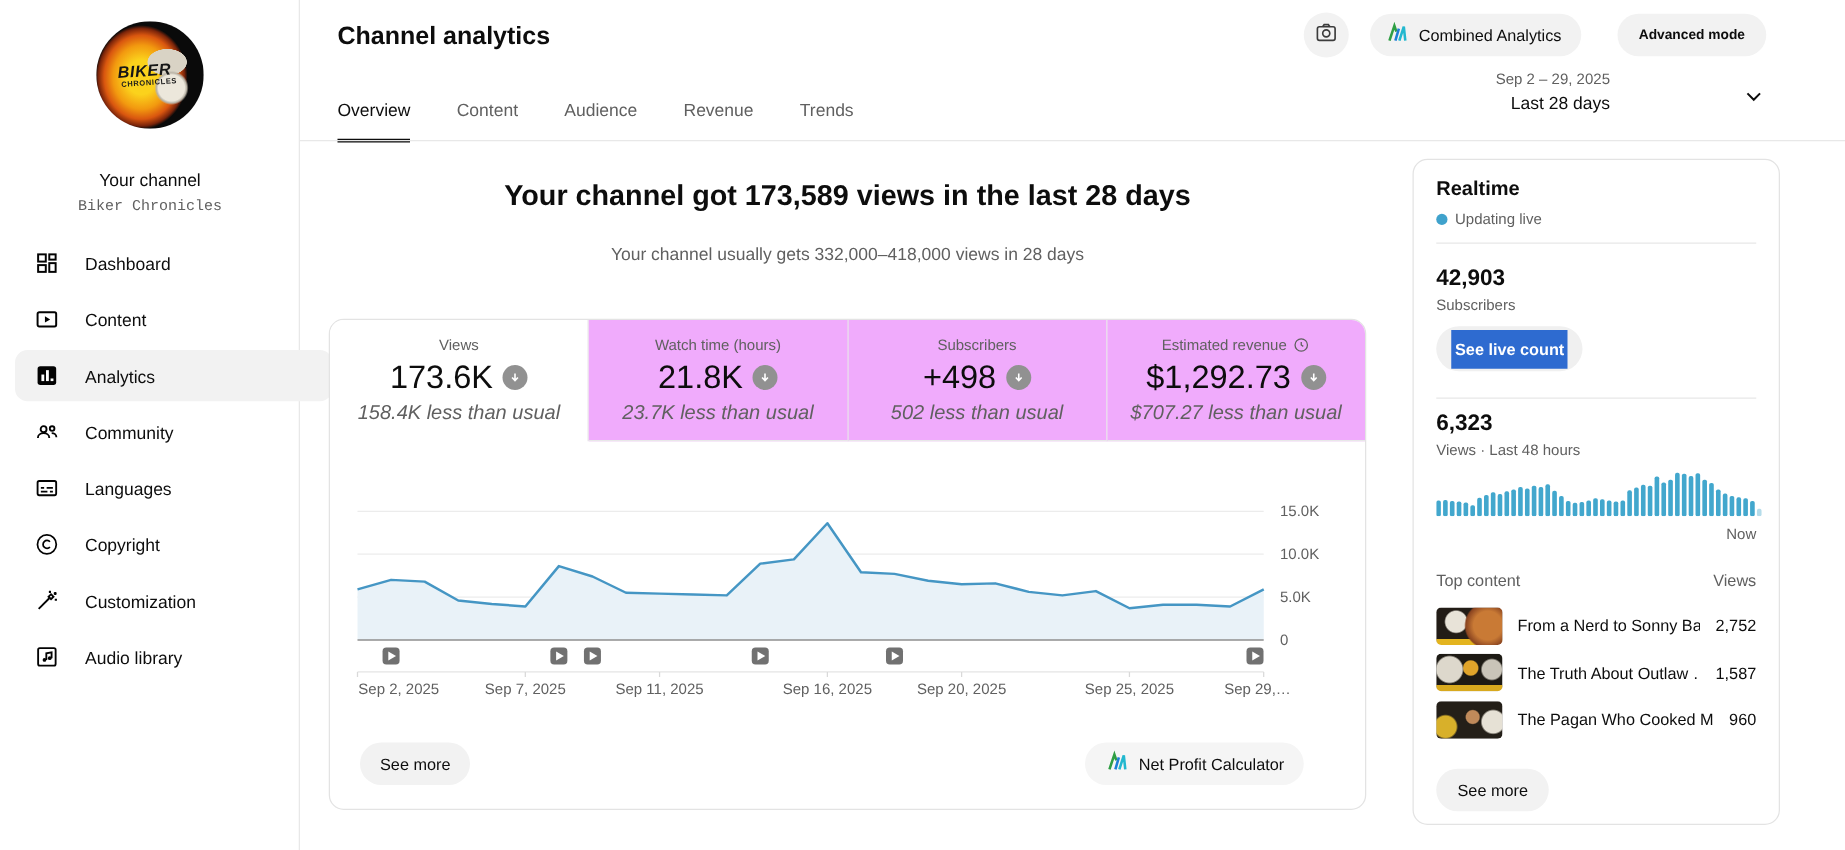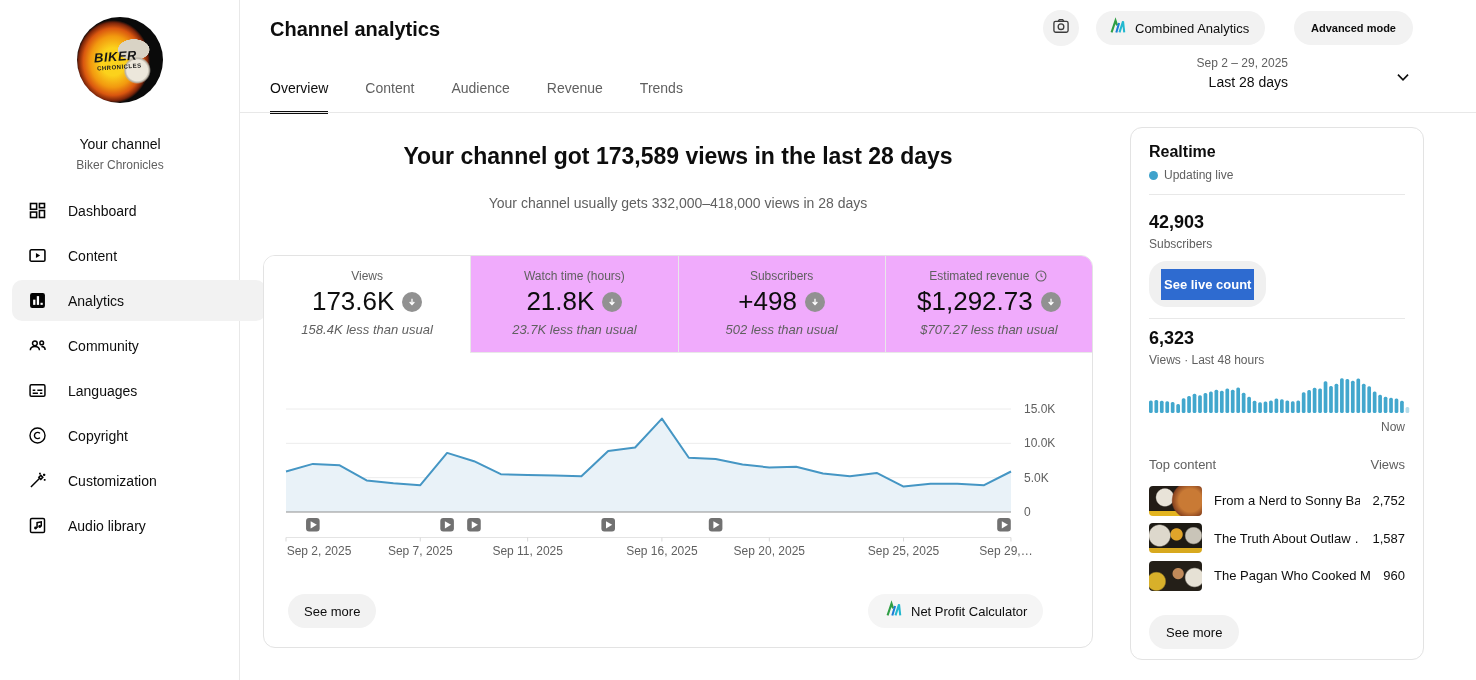--- a/index.html
+++ b/index.html
@@ -13,21 +13,21 @@
   .avatar { position:absolute; left:77px; top:17px; width:86px; height:86px; border-radius:50%;
     background:
       radial-gradient(circle at 70% 62%, #ece7db 0 13%, #b9b3a6 15%, transparent 17%),
       radial-gradient(ellipse 30% 20% at 66% 38%, #d9d3c5 0 60%, transparent 62%),
       radial-gradient(ellipse 55% 62% at 42% 52%, #fbd21c 0 26%, #f2990f 48%, #d9560f 63%, #7a240a 73%, transparent 78%),
       #0a0a0a;
     overflow:hidden; }
   .avatar-word-top { position:absolute; left:17px; top:32px; font-size:13px; font-weight:800; font-style:italic; letter-spacing:.5px; color:#161616; transform:rotate(-4deg); }
   .avatar-word-bottom { position:absolute; left:20px; top:47px; font-size:6px; font-weight:800; letter-spacing:.5px; color:#1d1d1d; transform:rotate(-4deg); }
   .your-channel { position:absolute; left:0; top:136px; width:240px; text-align:center; font-size:14px; color:#0d0d0d; }
-  .channel-name { position:absolute; left:0; top:158px; width:240px; text-align:center; font-size:12px; color:#606060; }
+  .channel-name { position:absolute; left:0; top:158px; width:240px; text-align:center; font-size:12px; color:#606060;font-family:Liberation Mono, monospace; }
   .menu { position:absolute; left:0; top:188px; width:278px; }
   .side-item { position:relative; height:45px; display:flex; align-items:center; padding-left:27px; gap:20px; font-size:14px; color:#0d0d0d; cursor:pointer; }
   .side-item > * { position:relative; z-index:1; }
   .side-item.active::before { content:""; position:absolute; left:12px; right:12px; top:2px; bottom:2px; background:#f2f2f2; border-radius:10px; z-index:0; }
   .side-item.active .side-label { font-weight:500; }
   .side-icon { width:21px; height:21px; display:flex; }
   .side-icon svg { width:21px; height:21px; }
   
   .page-title { position:absolute; left:270px; top:18px; font-size:20px; font-weight:600; color:#0d0d0d; }
   .icon-pill { position:absolute; background:#f2f2f2; border-radius:18px; display:flex; align-items:center; cursor:pointer; }
@@ -54,33 +54,33 @@
   .main-card { position:absolute; left:263px; top:255px; width:830px; height:393px; background:#fff; border:1px solid #e3e3e3; border-radius:12px; overflow:hidden; }
   .metric-strip { display:flex; height:97px; }
   .metric { flex:1; position:relative; text-align:center; padding-top:13px; background:#f0abfc; border-bottom:1px solid #e8e8e8; cursor:pointer; }
   .metric:not(:last-child) { border-right:1px solid #e8e8e8; }
   .metric.selected { background:#fff; border-bottom:none; }
   .metric-label { font-size:12px; color:#606060; display:flex; justify-content:center; align-items:center; gap:5px; }
   .metric-label svg { width:14px; height:14px; }
   .metric-value { font-size:26px; color:#0d0d0d; margin-top:3px; display:flex; align-items:center; justify-content:center; gap:8px; }
   .arrow-circle { width:20px; height:20px; border-radius:50%; background:#919191; display:inline-flex; align-items:center; justify-content:center; }
   .arrow-circle svg { width:14px; height:14px; }
-  .metric-delta { font-size:13px; font-style:italic; color:#606060; margin-top:5px; }
+  .metric-delta { font-size:16px; font-style:italic; color:#606060; margin-top:5px; }
   #chart-svg { position:absolute; left:0; top:140px; }
   .see-more-main { position:absolute; left:24px; top:338px; height:34px; border-radius:17px; background:#f2f2f2; padding:0 16px; display:flex; align-items:center; font-size:13px; font-weight:500; cursor:pointer; }
   .net-profit { position:absolute; left:604px; top:338px; height:34px; border-radius:17px; background:#f5f5f5; padding:0 16px; display:flex; align-items:center; gap:8px; font-size:13px; font-weight:500; cursor:pointer; }
   
   .rt-card { position:absolute; left:1130px; top:127px; width:294px; height:533px; background:#fff; border:1px solid #e3e3e3; border-radius:12px; }
   .rt-title { position:absolute; left:18px; top:15px; font-size:16px; font-weight:700; }
   .rt-live { position:absolute; left:18px; top:40px; display:flex; align-items:center; gap:6px; font-size:12px; color:#606060; }
   .live-dot { width:9px; height:9px; border-radius:50%; }
   .rt-div { position:absolute; left:18px; right:18px; height:1px; background:#e8e8e8; }
   .rt-big { position:absolute; left:18px; font-size:18px; font-weight:700; color:#0d0d0d; }
   .rt-sub { position:absolute; left:18px; font-size:12px; color:#606060; }
-  .live-pill { position:absolute; left:18px; top:133px; height:46px; border-radius:18px; background:#f0f0f0; display:flex; align-items:center; padding:0 12px; cursor:pointer; }
+  .live-pill { position:absolute; left:18px; top:133px; height:36px; border-radius:18px; background:#f0f0f0; display:flex; align-items:center; padding:0 12px; cursor:pointer; }
   .live-sel { color:#fff; font-weight:700; font-size:13px; padding:8px 3px; }
   #rt-bars { position:absolute; left:18px; top:248px; }
   .rt-now { position:absolute; right:18px; top:292px; font-size:12px; color:#606060; }
   .rt-topline { position:absolute; left:18px; right:18px; top:329px; display:flex; justify-content:space-between; font-size:13px; color:#606060; }
   .rt-rows { position:absolute; left:18px; right:18px; top:354px; }
   .rt-row { display:flex; align-items:center; height:37.6px; gap:12px; cursor:pointer; }
   .thumb { width:53px; height:30px; border-radius:4px; flex:none; }
   .thumb-0 { background:
       radial-gradient(circle at 78% 48%, #c97a35 0 26%, #8a4420 40%, transparent 43%),
       radial-gradient(circle at 30% 38%, #e8e3d8 0 20%, transparent 23%),

